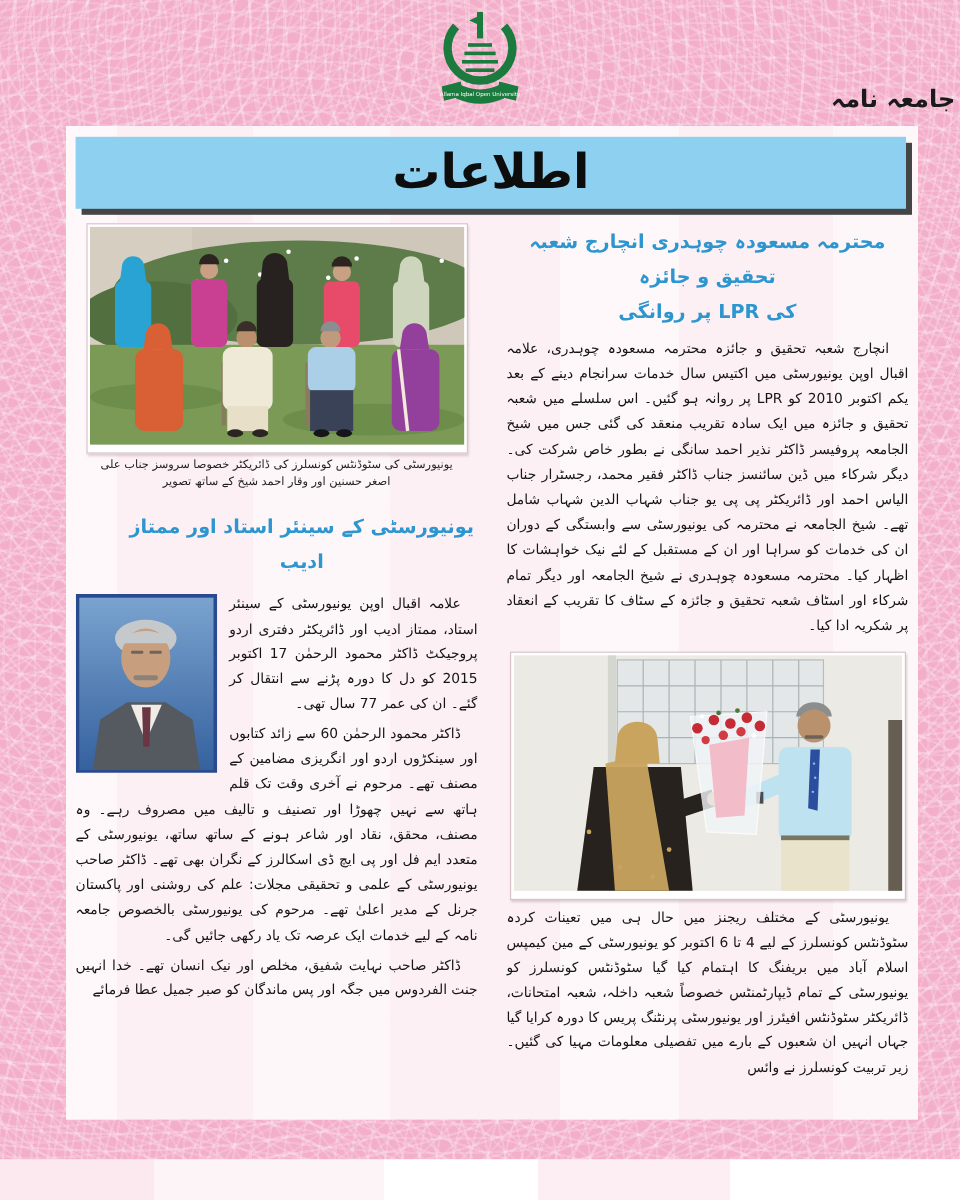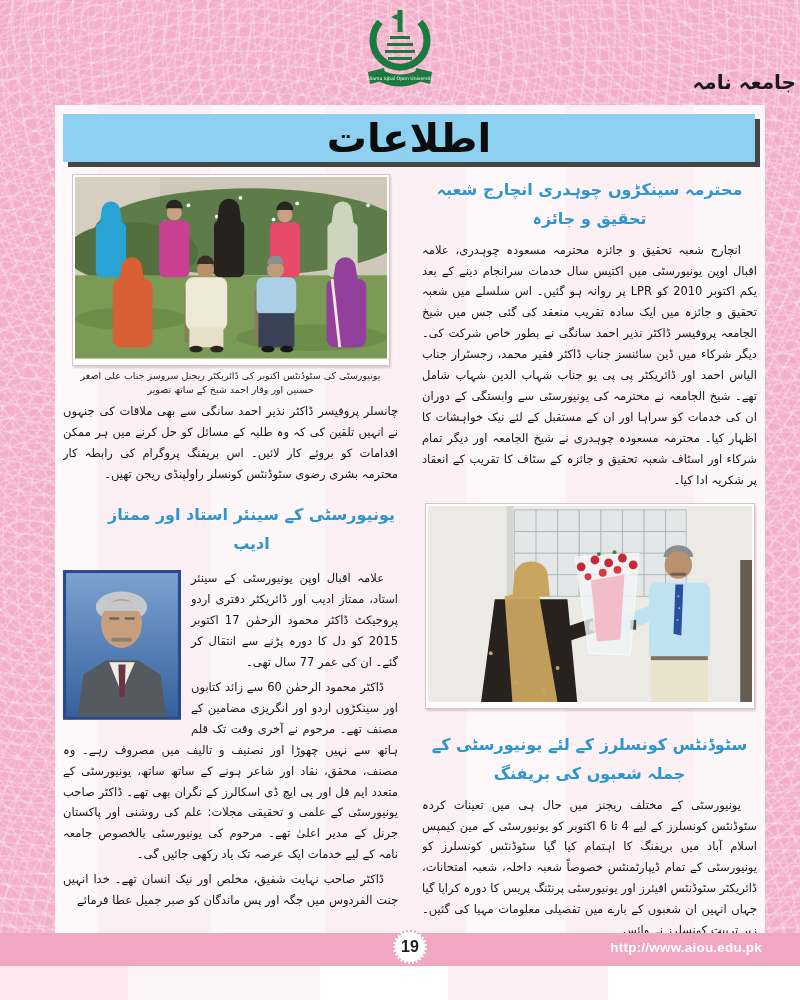--- a/index.html
+++ b/index.html
@@ -18,21 +18,21 @@
   }
   .masthead-logo{position:absolute;left:354px;top:6px;width:92px;height:92px;z-index:3;}
   .journal-name{position:absolute;right:4px;top:70px;z-index:3;font-size:20px;font-weight:bold;color:#1a1a1a;direction:rtl;}
   
   .sheet{position:absolute;left:55px;right:35px;top:105px;bottom:67px;z-index:2;
     background-color:#fcf0f4;
     background-image:linear-gradient(90deg, rgba(255,255,255,.5) 0 6%, rgba(255,255,255,0) 6% 22%,
       rgba(255,255,255,.45) 22% 38%, rgba(255,255,255,0) 38% 58%, rgba(255,255,255,.5) 58% 72%,
       rgba(255,255,255,0) 72% 90%, rgba(255,255,255,.45) 90% 100%);
     overflow:hidden;direction:rtl;}
-  .header-bar{margin:9px 10px 0 8px;height:48px;background:#8dd0ef;box-shadow:5px 5px 0 #454545;
+  .header-bar{margin:9px 10px 0 8px;height:60px;background:#8dd0ef;box-shadow:5px 5px 0 #454545;
     display:flex;align-items:center;justify-content:center;}
   .header-bar .title{font-size:40px;font-weight:bold;color:#0d0d0d;line-height:1;}
   .cols{display:flex;gap:24px;padding:10px 8px 0 8px;}
   .col{width:338px;overflow:hidden;}
   .heading{color:#2e96cf;font-weight:bold;text-align:center;font-size:16px;line-height:1.8;margin:4px 0 6px 0;}
   .heading .line{display:block;}
   p.body{font-size:11.5px;line-height:1.82;text-align:justify;color:#151515;margin:4px 0 0 0;text-indent:16px;}
   .caption{font-size:9.5px;color:#222;text-align:center;line-height:1.5;margin:3px 6px 0 6px;}
   figure{margin:0;}
   .photo-frame{background:#fff;border:1px solid #d9c3cb;padding:2px;box-shadow:1px 2px 2px rgba(120,80,95,.25);}
@@ -74,21 +74,22 @@
   <div class="sheet">
 
     <div class="header-bar">
       <span class="title">اطلاعات</span>
     </div>
 
     <div class="cols">
 
       <div class="col">
         <div class="heading">
-          <span class="line">محترمہ سینکڑوں چوہدری انچارج شعبہ تحقیق و جائزہ</span>
+          <span class="line">محترمہ مسعودہ چوہدری انچارج شعبہ تحقیق و جائزہ</span>
+          <span class="line">کی LPR پر روانگی</span>
         </div>
         <p class="body">انچارج شعبہ تحقیق و جائزہ محترمہ مسعودہ چوہدری، علامہ اقبال اوپن یونیورسٹی میں اکتیس سال خدمات سرانجام دینے کے بعد یکم اکتوبر 2010 کو LPR پر روانہ ہو گئیں۔ اس سلسلے میں شعبہ تحقیق و جائزہ میں ایک سادہ تقریب منعقد کی گئی جس میں شیخ الجامعہ پروفیسر ڈاکٹر نذیر احمد سانگی نے بطور خاص شرکت کی۔ دیگر شرکاء میں ڈین سائنسز جناب ڈاکٹر فقیر محمد، رجسٹرار جناب الیاس احمد اور ڈائریکٹر پی پی یو جناب شہاب الدین شہاب شامل تھے۔ شیخ الجامعہ نے محترمہ کی یونیورسٹی سے وابستگی کے دوران ان کی خدمات کو سراہا اور ان کے مستقبل کے لئے نیک خواہشات کا اظہار کیا۔ محترمہ مسعودہ چوہدری نے شیخ الجامعہ اور دیگر تمام شرکاء اور اسٹاف شعبہ تحقیق و جائزہ کے سٹاف کا تقریب کے انعقاد پر شکریہ ادا کیا۔</p>
 
         <figure class="flower-photo">
           <div class="photo-frame">
             <svg viewBox="0 0 330 200" width="100%">
               <rect x="0" y="0" width="330" height="200" fill="#eceae4"></rect>
               <g>
                 <rect x="88" y="4" width="175" height="88" fill="#e3e7e8" stroke="#b4bcbe"></rect>
                 <path d="M110 4 V92 M132 4 V92 M154 4 V92 M176 4 V92 M198 4 V92 M220 4 V92 M242 4 V92" stroke="#a9b3b5" stroke-width="1"></path>
@@ -136,23 +137,20 @@
                   <circle cx="163" cy="72" r="3.5" fill="#d23a44"></circle>
                 <circle cx="174" cy="49" r="2" fill="#4a7a3a"></circle>
                   <circle cx="190" cy="47" r="2" fill="#4a7a3a"></circle>
                 <circle cx="204" cy="68" r="2" fill="#ffffff"></circle>
                   <circle cx="160" cy="52" r="1.8" fill="#ffffff"></circle>
               </g>
             </svg>
           </div>
         </figure>
 
-        <div class="heading" style="margin-top:22px;">
-          <span class="line">سٹوڈنٹس کونسلرز کے لئے یونیورسٹی کے جملہ شعبوں کی بریفنگ</span>
-        </div>
         <p class="body">یونیورسٹی کے مختلف ریجنز میں حال ہی میں تعینات کردہ سٹوڈنٹس کونسلرز کے لیے 4 تا 6 اکتوبر کو یونیورسٹی کے مین کیمپس اسلام آباد میں بریفنگ کا اہتمام کیا گیا سٹوڈنٹس کونسلرز کو یونیورسٹی کے تمام ڈیپارٹمنٹس خصوصاً شعبہ داخلہ، شعبہ امتحانات، ڈائریکٹر سٹوڈنٹس افیئرز اور یونیورسٹی پرنٹنگ پریس کا دورہ کرایا گیا جہاں انہیں ان شعبوں کے بارے میں تفصیلی معلومات مہیا کی گئیں۔ زیر تربیت کونسلرز نے وائس</p>
       </div>
 
       <div class="col">
         <figure class="group-photo">
           <div class="photo-frame">
             <svg viewBox="0 0 330 192" width="100%">
               <rect x="0" y="0" width="330" height="118" fill="#cfc8ba"></rect>
               <rect x="0" y="0" width="90" height="118" fill="#d6cfc1"></rect>
               <ellipse cx="185" cy="58" rx="165" ry="46" fill="#5e7c49"></ellipse>
@@ -225,24 +223,23 @@
                   </g>
                 <g>
                     <circle cx="286" cy="100" r="9" fill="#c9a084"></circle>
                     <path d="M275 96 a11 11 0 0 1 22 0 l2 12 h-26 Z" fill="#93409c"></path>
                     <rect x="266" y="108" width="42" height="72" rx="8" fill="#93409c"></rect>
                     <path d="M272 108 L280 180" stroke="#f2eadc" stroke-width="3"></path>
                   </g>
               </g>
             </svg>
           </div>
-          <figcaption class="caption">یونیورسٹی کی سٹوڈنٹس اکتوبر کی ڈائریکٹر ریجنل سروسز جناب علی اصغر حسنین اور وقار احمد شیخ کے ساتھ تصویر</figcaption>
+          <figcaption class="caption">یونیورسٹی کی سٹوڈنٹس کونسلرز کی ڈائریکٹر خصوصا سروسز جناب علی اصغر حسنین اور وقار احمد شیخ کے ساتھ تصویر</figcaption>
         </figure>
 
-        <p class="body" style="text-indent:0;">چانسلر پروفیسر ڈاکٹر نذیر احمد سانگی سے بھی ملاقات کی جنہوں نے انہیں تلقین کی کہ وہ طلبہ کے مسائل کو حل کرنے میں ہر ممکن اقدامات کو بروئے کار لائیں۔ اس بریفنگ پروگرام کی رابطہ کار محترمہ بشری رضوی سٹوڈنٹس کونسلر راولپنڈی ریجن تھیں۔</p>
 
         <div class="heading" style="margin-top:16px;margin-left:42px;">
           <span class="line">یونیورسٹی کے سینئر استاد اور ممتاز ادیب</span>
         </div>
 
         <div class="obit">
           <svg class="portrait" viewBox="0 0 115 146">
             <defs>
               <linearGradient id="pg" x1="0" y1="0" x2="0" y2="1">
                 <stop offset="0" stop-color="#7aa3cf"></stop>
@@ -263,19 +260,15 @@
           </svg>
           <p class="body" style="text-indent:14px;">علامہ اقبال اوپن یونیورسٹی کے سینئر استاد، ممتاز ادیب اور ڈائریکٹر دفتری اردو پروجیکٹ ڈاکٹر محمود الرحمٰن 17 اکتوبر 2015 کو دل کا دورہ پڑنے سے انتقال کر گئے۔ ان کی عمر 77 سال تھی۔</p>
           <p class="body" style="text-indent:14px;">ڈاکٹر محمود الرحمٰن 60 سے زائد کتابوں اور سینکڑوں اردو اور انگریزی مضامین کے مصنف تھے۔ مرحوم نے آخری وقت تک قلم ہاتھ سے نہیں چھوڑا اور تصنیف و تالیف میں مصروف رہے۔ وہ مصنف، محقق، نقاد اور شاعر ہونے کے ساتھ ساتھ، یونیورسٹی کے متعدد ایم فل اور پی ایچ ڈی اسکالرز کے نگران بھی تھے۔ ڈاکٹر صاحب یونیورسٹی کے علمی و تحقیقی مجلات: علم کی روشنی اور پاکستان جرنل کے مدیر اعلیٰ تھے۔ مرحوم کی یونیورسٹی بالخصوص جامعہ نامہ کے لیے خدمات ایک عرصہ تک یاد رکھی جائیں گی۔</p>
           <p class="body" style="text-indent:14px;">ڈاکٹر صاحب نہایت شفیق، مخلص اور نیک انسان تھے۔ خدا انہیں جنت الفردوس میں جگہ اور پس ماندگان کو صبر جمیل عطا فرمائے</p>
         </div>
       </div>
 
     </div>
   </div>
 
-  <div class="footer-bar">
-    <div class="page-badge">19</div>
-    <div class="site-url">http://www.aiou.edu.pk</div>
-  </div>
   <div class="footer-strip"></div>
 
 </div>
 
 </body></html>

